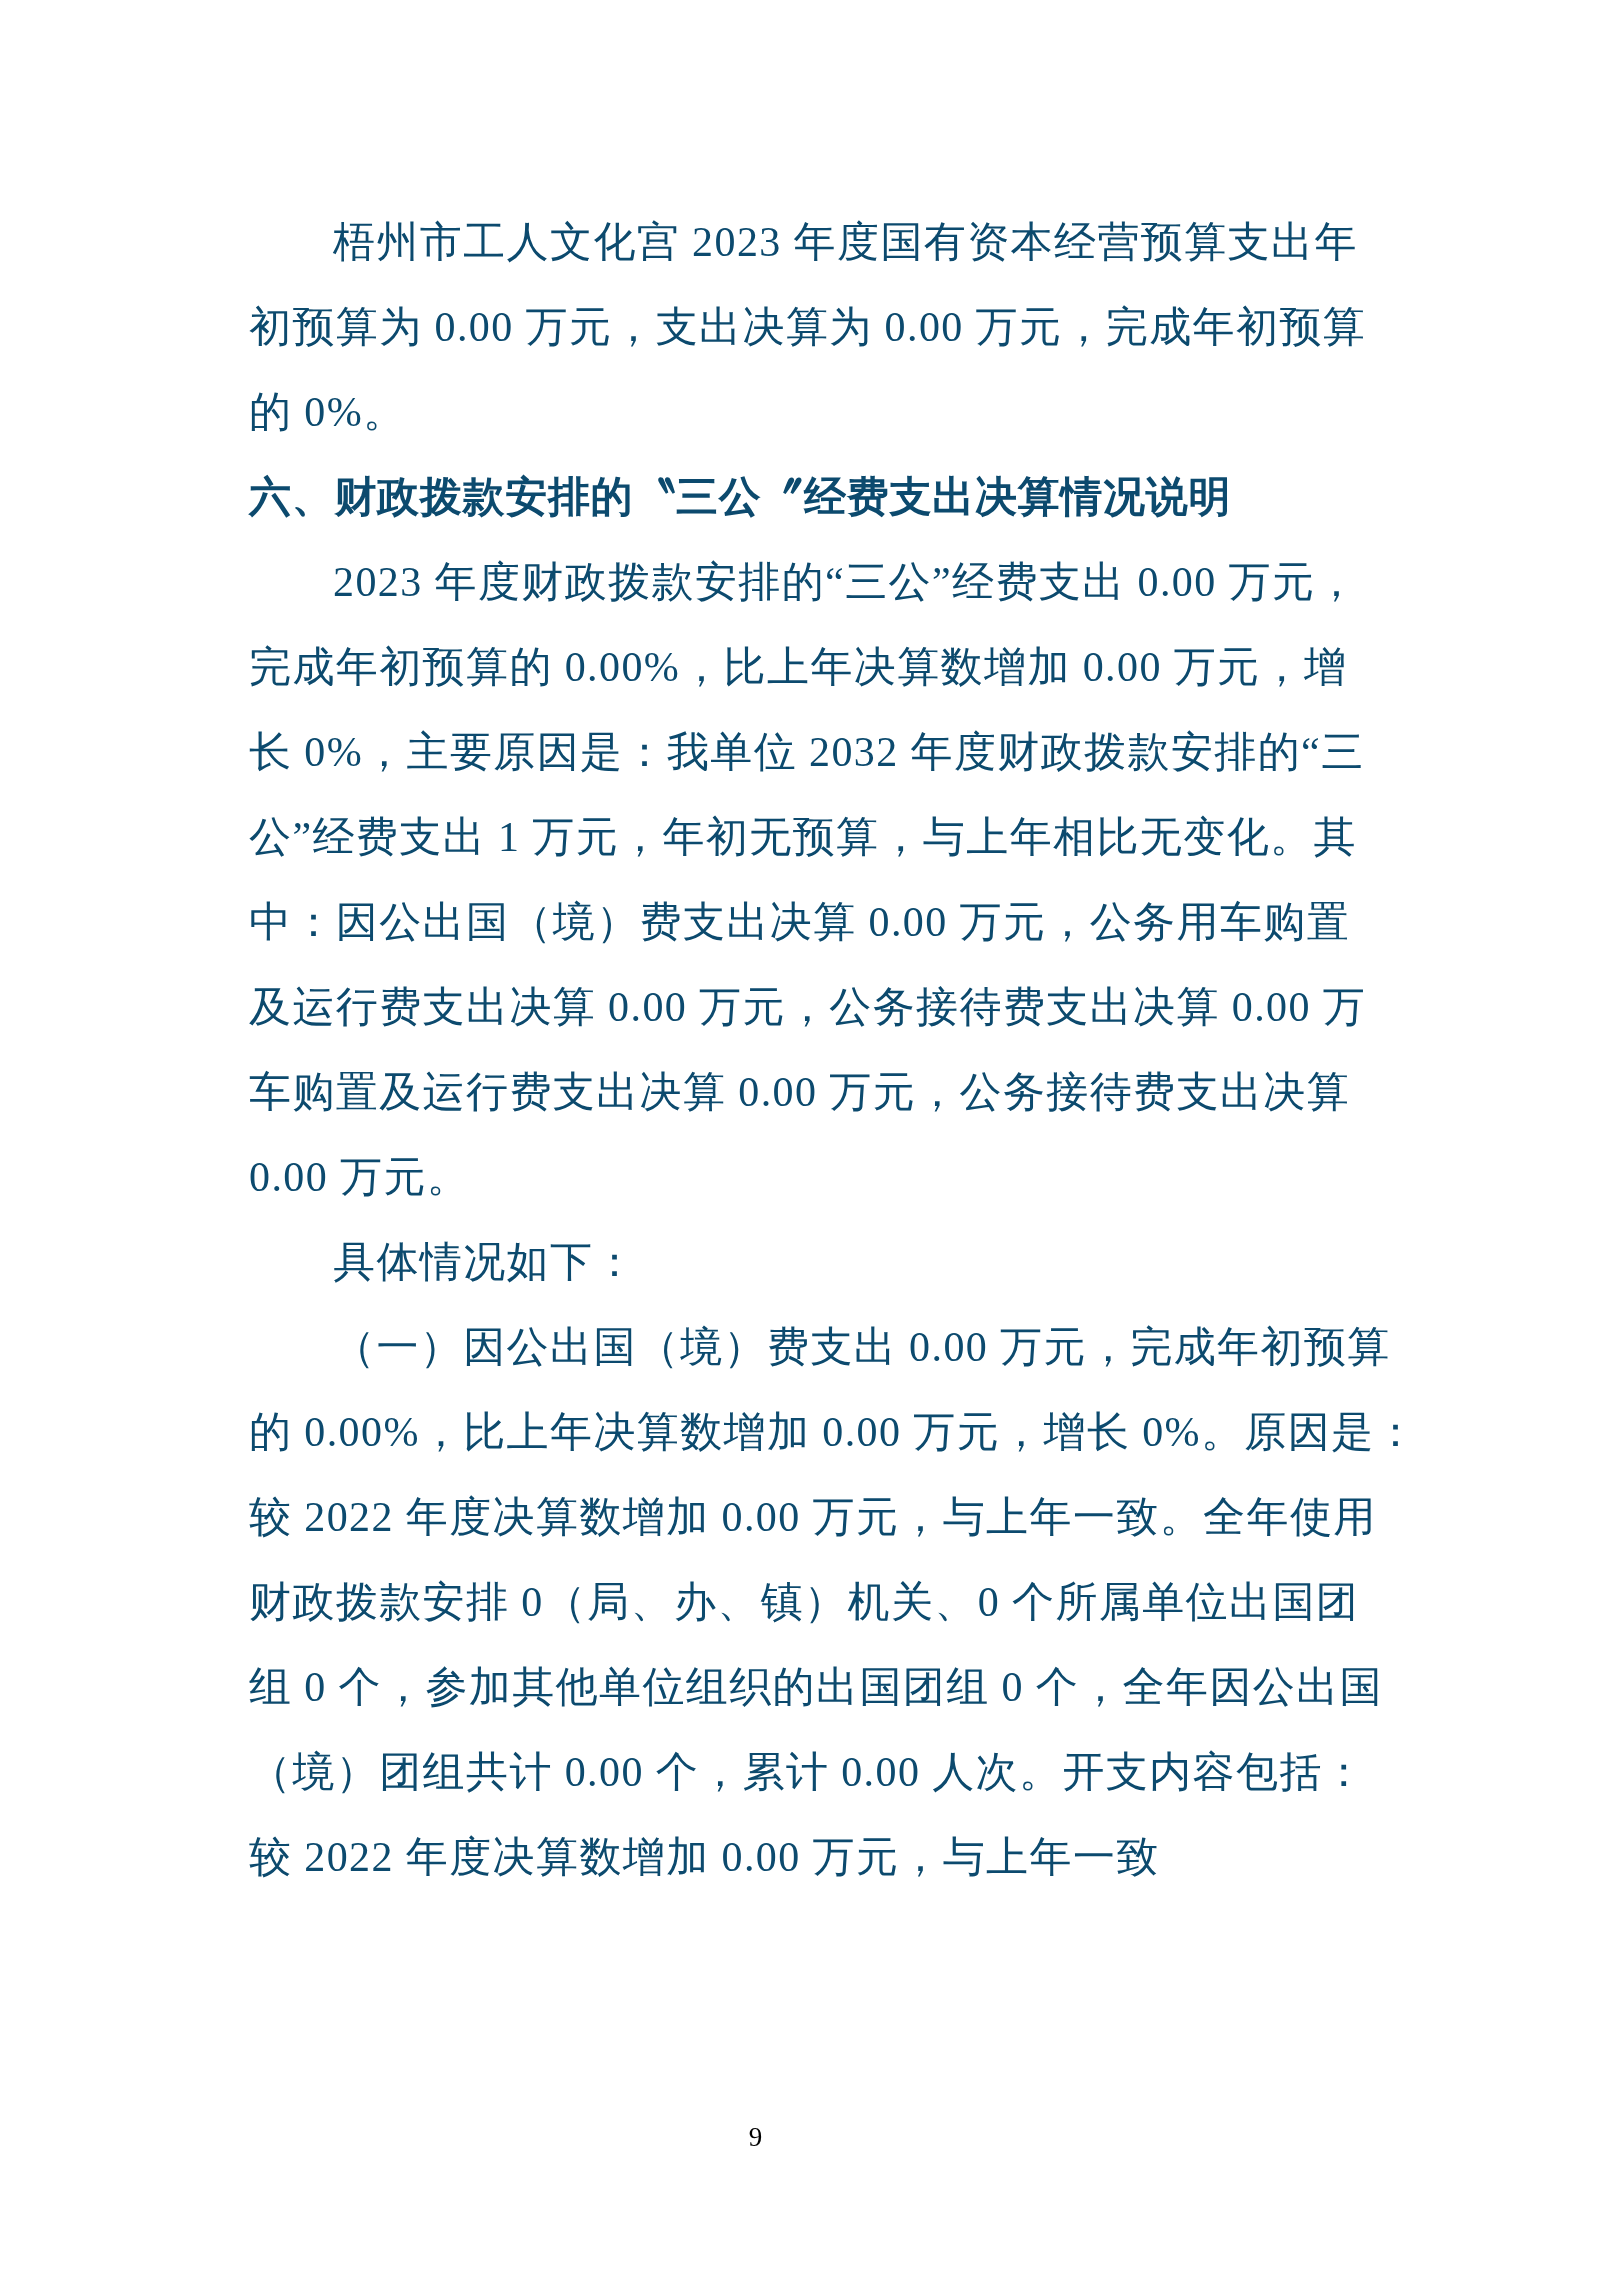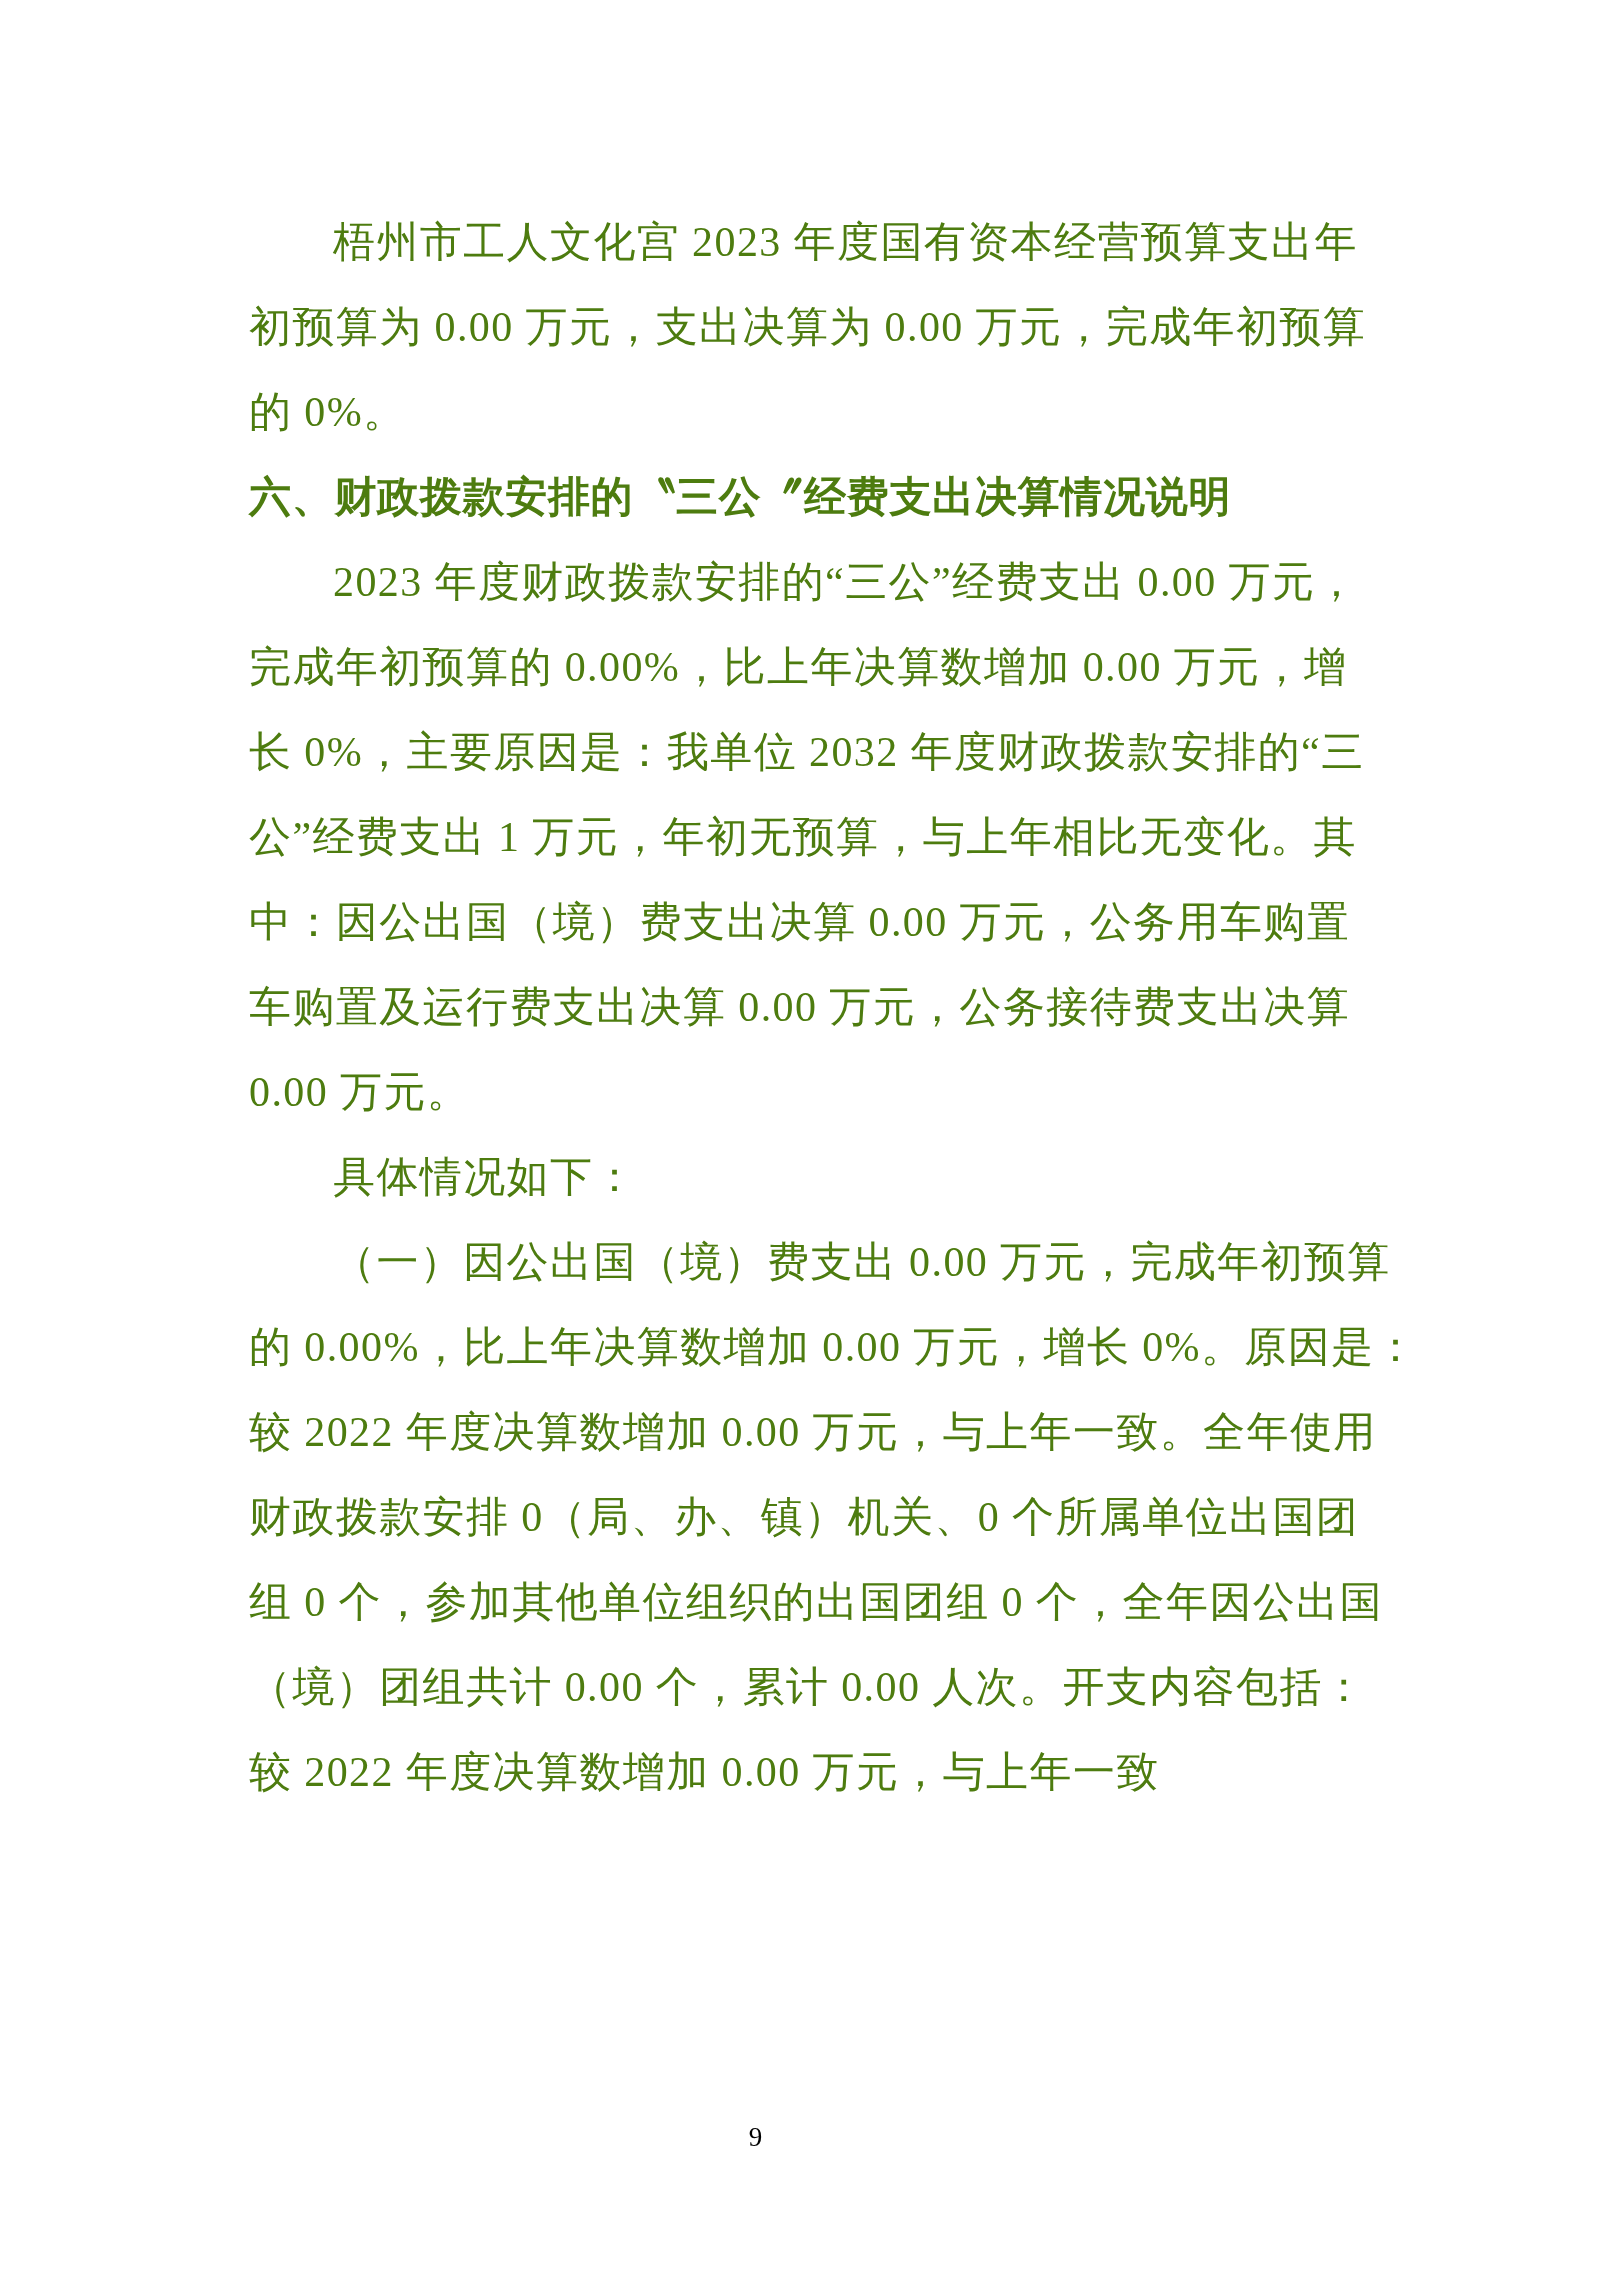--- a/index.html
+++ b/index.html
@@ -21,21 +21,21 @@
     left: 249px;
     top: 200px;
     width: 1142px;
   }
   .line {
     font-size: 42px;
     line-height: 85px;
     height: 85px;
     letter-spacing: 1.4px;
     white-space: pre;
-    color: #4d7c0f;
+    color: #0c4a6e;
   }
   .line.indent {
     text-indent: 2em;
   }
   .line.heading {
     font-weight: 700;
     font-family: Liberation Serif, serif;
     letter-spacing: 0.7px;
   }
   .page-footer {
@@ -57,20 +57,21 @@
   <div class="content">
       <div class="line indent">梧州市工人文化宫 2023 年度国有资本经营预算支出年</div>
       <div class="line body">初预算为 0.00 万元，支出决算为 0.00 万元，完成年初预算</div>
       <div class="line body">的 0%。</div>
       <div class="line heading">六、财政拨款安排的〝三公〞经费支出决算情况说明</div>
       <div class="line indent">2023 年度财政拨款安排的“三公”经费支出 0.00 万元，</div>
       <div class="line body">完成年初预算的 0.00%，比上年决算数增加 0.00 万元，增</div>
       <div class="line body">长 0%，主要原因是：我单位 2032 年度财政拨款安排的“三</div>
       <div class="line body">公”经费支出 1 万元，年初无预算，与上年相比无变化。其</div>
       <div class="line body">中：因公出国（境）费支出决算 0.00 万元，公务用车购置</div>
+      <div class="line body">及运行费支出决算 0.00 万元，公务接待费支出决算 0.00 万</div>
       <div class="line body">车购置及运行费支出决算 0.00 万元，公务接待费支出决算</div>
       <div class="line body">0.00 万元。</div>
       <div class="line indent">具体情况如下：</div>
       <div class="line indent">（一）因公出国（境）费支出 0.00 万元，完成年初预算</div>
       <div class="line body">的 0.00%，比上年决算数增加 0.00 万元，增长 0%。原因是：</div>
       <div class="line body">较 2022 年度决算数增加 0.00 万元，与上年一致。全年使用</div>
       <div class="line body">财政拨款安排 0（局、办、镇）机关、0 个所属单位出国团</div>
       <div class="line body">组 0 个，参加其他单位组织的出国团组 0 个，全年因公出国</div>
       <div class="line body">（境）团组共计 0.00 个，累计 0.00 人次。开支内容包括：</div>
       <div class="line body">较 2022 年度决算数增加 0.00 万元，与上年一致</div>

